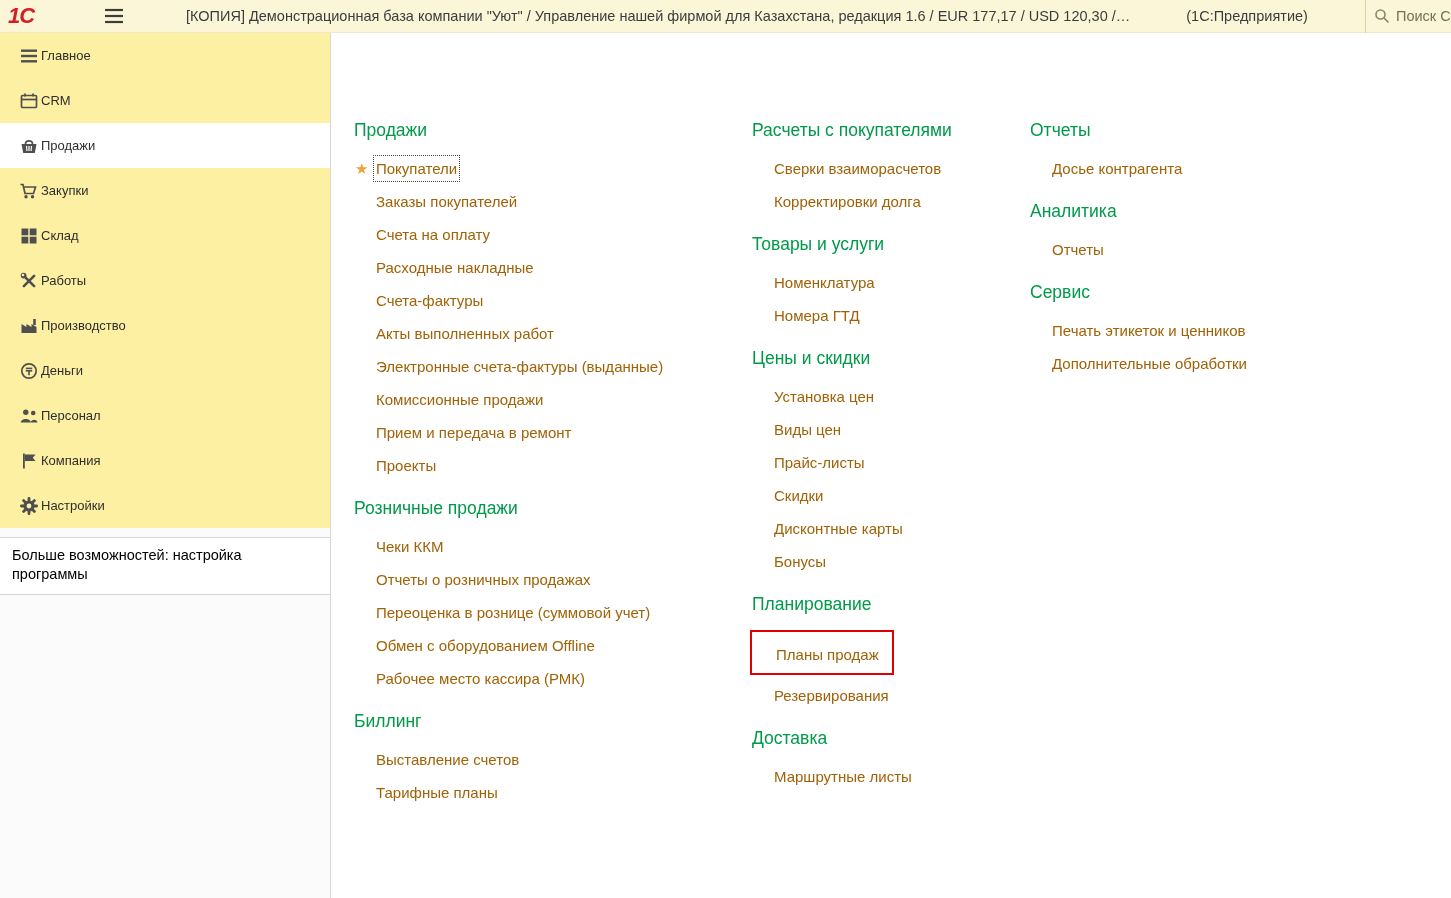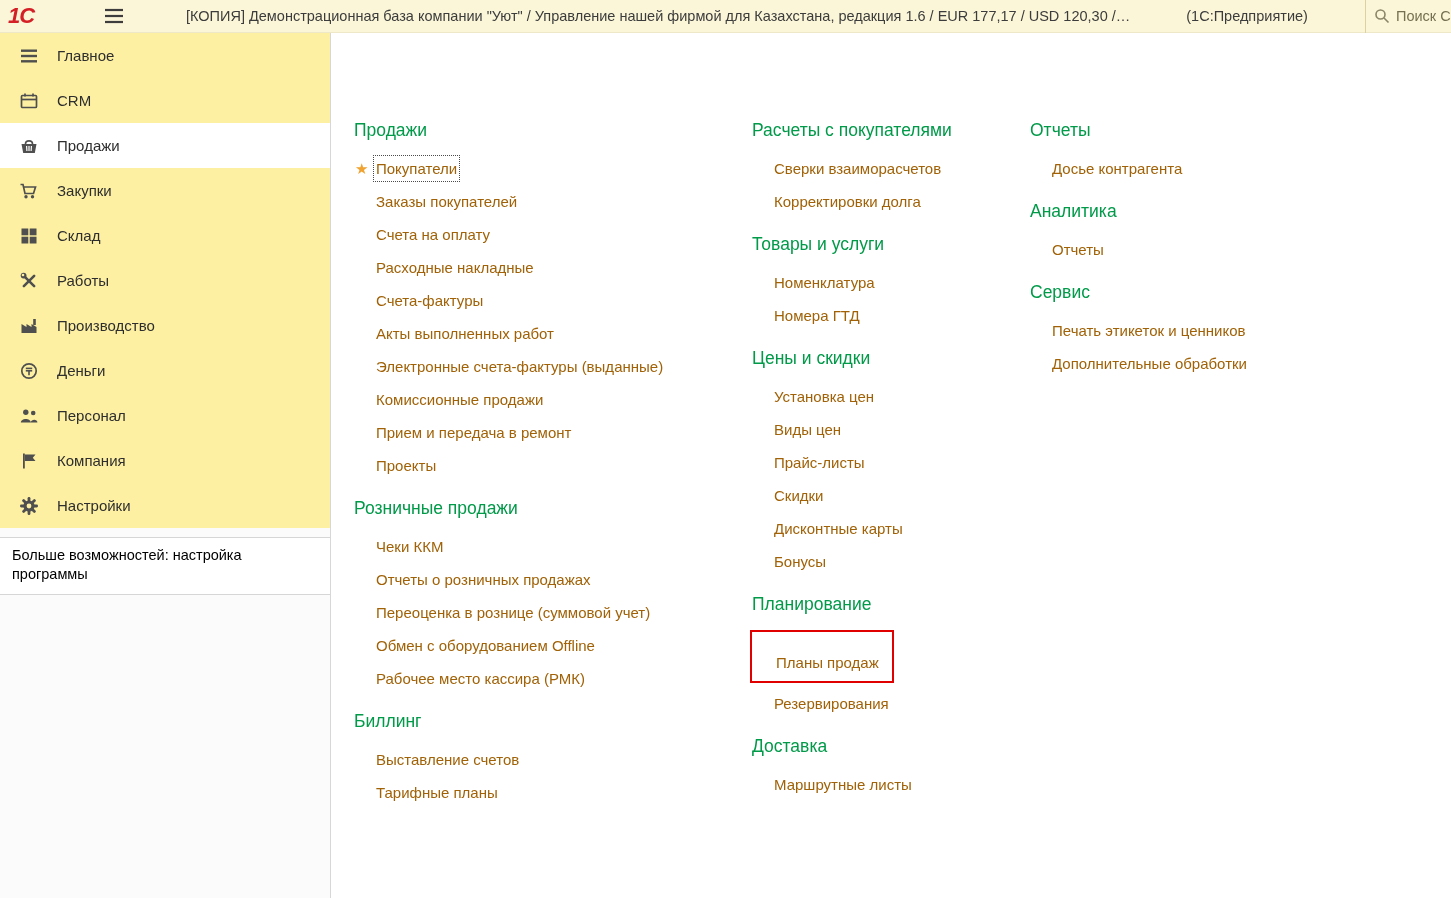--- a/index.html
+++ b/index.html
@@ -31,21 +31,21 @@
 
   
   .sidebar {
     position: absolute; top: 33px; left: 0; width: 331px; bottom: 0;
     background: #fbfbfb; border-right: 1px solid #d7d7d7;
   }
   .nav { background: #fdf0a3; }
   .nav-item { height: 45px; display: flex; align-items: center; padding-left: 17px; cursor: pointer; }
   .nav-item.selected { background: #ffffff; }
   .nav-icon { width: 24px; display: flex; justify-content: center; align-items: center; }
-  .nav-label { margin-left: 16px; font-size: 15px; color: #2e2e2e; }
+  .nav-label { font-size: 13px; color: #2e2e2e; }
 
   .home-row {
     height: 34px; background: #f3f3f3; border-top: 1px solid #dddddd; border-bottom: 1px solid #dddddd;
     display: flex; align-items: center; padding-left: 15px; cursor: pointer;
   }
   .home-row .nav-label { margin-left: 13px; font-size: 14.5px; }
 
   .more-box {
     margin-top: 9px; background: #ffffff;
     border-top: 1px solid #d6d6d6; border-bottom: 1px solid #d6d6d6;
@@ -65,21 +65,21 @@
   .section { margin-bottom: 21px; }
   .section-title {
     font-size: 17.5px; line-height: 22px; color: #009a49; font-weight: 400;
     margin: 0 0 17px 0;
   }
   .items { padding-left: 22px; }
   .menu-item { margin-bottom: 12px; line-height: 21px; position: relative; }
   .menu-link { font-size: 15px; color: #a16207; cursor: pointer; display: inline-block; text-decoration: none; }
   .menu-link.focused { outline: 1px dotted #4a4a4a; outline-offset: 2px; }
   .menu-link.red-box {
-    border: 2px solid #e00000; padding: 20px 13px 8px 24px; margin: -2px 0 -2px -24px;
+    border: 2px solid #e00000; padding: 12px 13px 8px 24px; margin: -2px 0 -2px -24px;
   }
   .star {
     position: absolute; left: -21px; top: 0; color: #f0a330; font-size: 15px; cursor: pointer;
   }
 </style>
 </head>
 <body>
 
 <div class="topbar">
   <span class="logo">1С</span>

